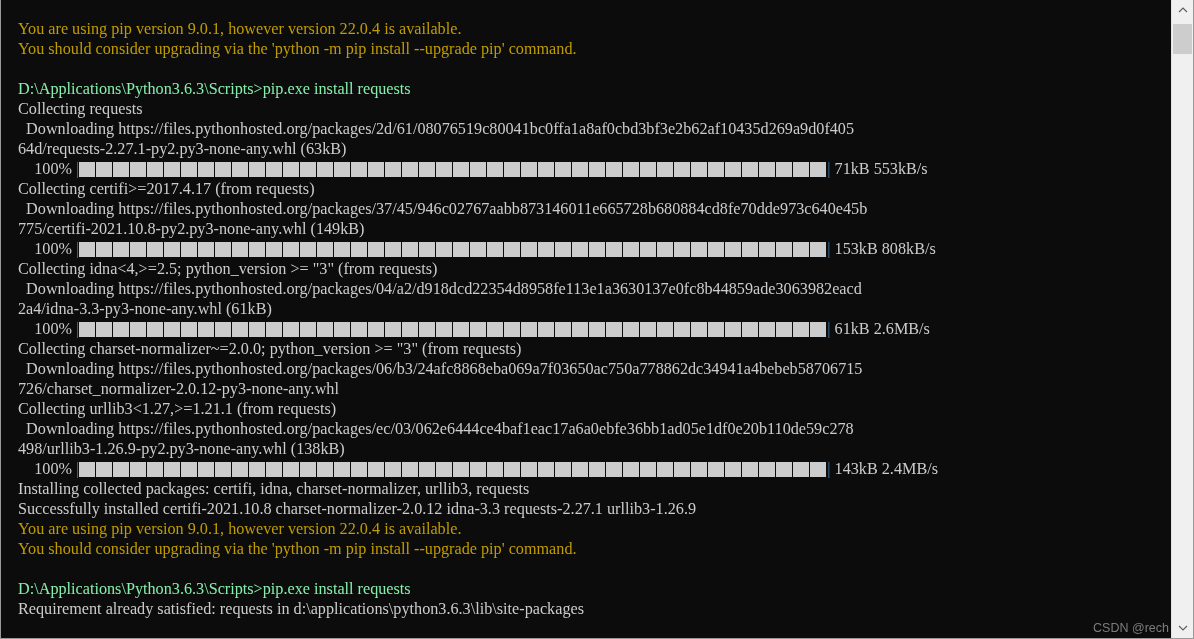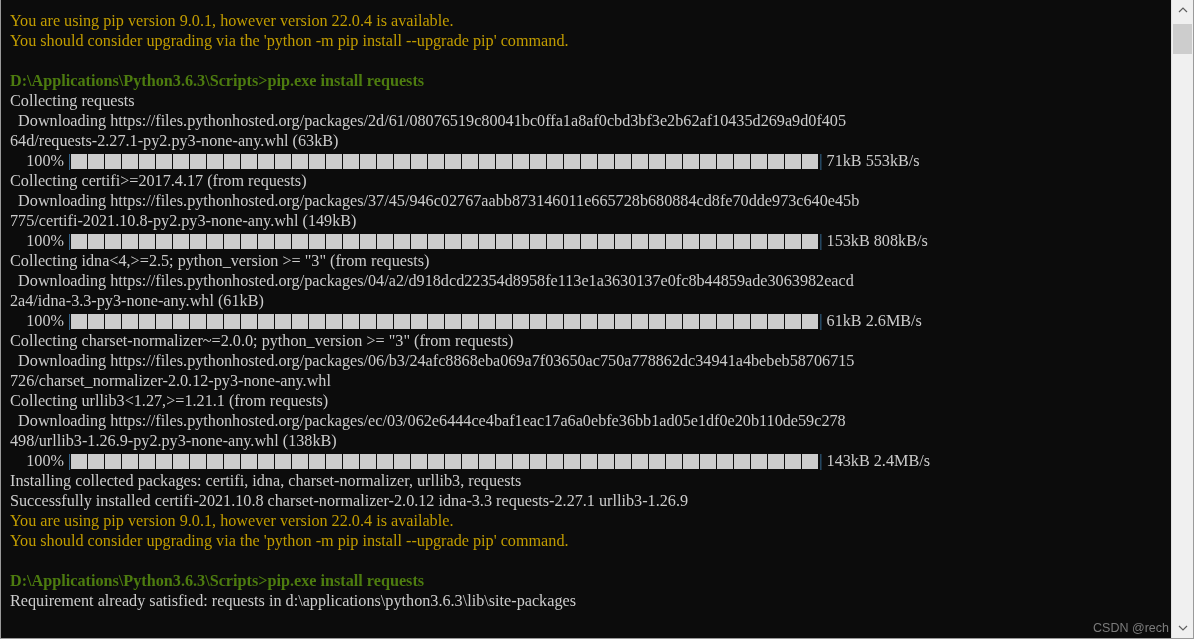--- a/index.html
+++ b/index.html
@@ -94,42 +94,42 @@
   #console-area {
     flex: 1 1 auto;
     display: flex;
     position: relative;
     overflow: hidden;
     background: #0c0c0c;
   }
   #console {
     flex: 1 1 auto;
     position: relative;
-    padding: 8px;
+    padding: 16px;
     overflow: hidden;
     background: #0c0c0c;
   }
   #lines {
     position: relative;
     font-family: "Liberation Serif", "DejaVu Serif", serif;
     font-size: 16.2px;
     line-height: 20px;
     letter-spacing: 0.0px;
     white-space: pre;
     padding-top: 3px;
   }
   .line {
     height: 20px;
     white-space: pre;
     overflow: hidden;
     padding-left: 1px;
   }
   .c-warn  { color: #c19c00; }
   .c-out   { color: #cccccc; }
-  .c-cmd   { color: #4d7c0f; font-weight: bold; }
+  .c-cmd   { color: #86efac; }
   .pipe { color: #3b78a8; }
   .blocks {
     display: inline-block;
     vertical-align: -3px;
     height: 15px;
     background:
       repeating-linear-gradient(
         to right,
         #cccccc 0px, #cccccc 16px,
         #0c0c0c 16px, #0c0c0c 17px

